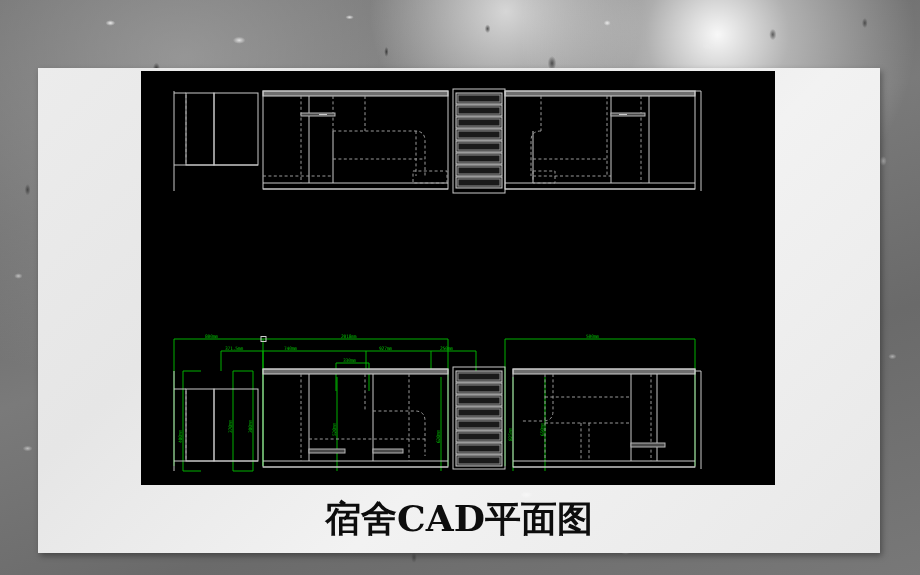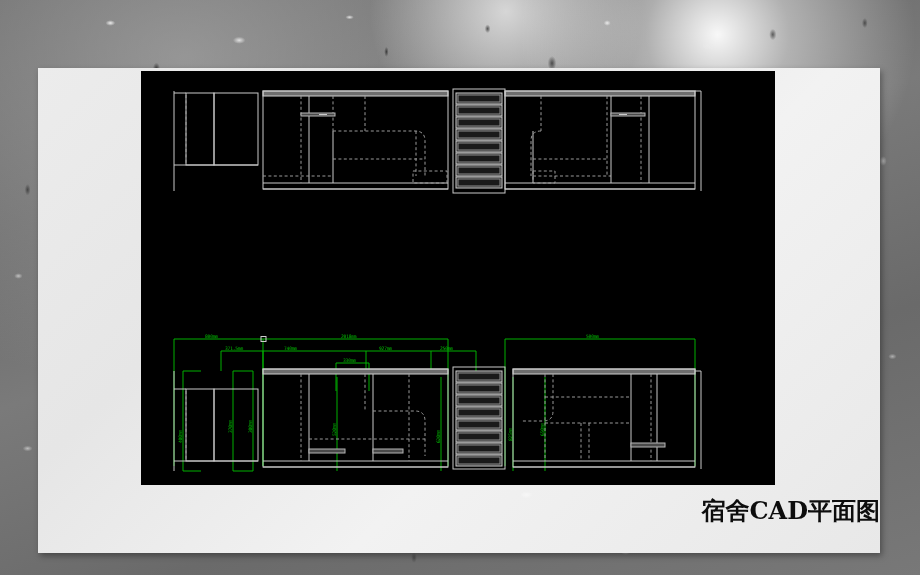--- a/index.html
+++ b/index.html
@@ -99,24 +99,24 @@
     overflow: hidden;
   }
   #cad-svg { display: block; width: 634px; height: 414px; }
 
   
   #slide-title {
     position: absolute;
     left: 0;
     top: 427px;
     width: 842px;
-    text-align: right;
+    text-align: center;
     font-family: "DejaVu Serif", "Liberation Serif", serif;
     font-weight: bold;
-    font-size: 24px;
+    font-size: 36px;
     color: #0d0d0d;
     letter-spacing: 0px;
     white-space: nowrap;
   }
 </style>
 </head>
 <body>
 
 <div id="slide-root">
 

